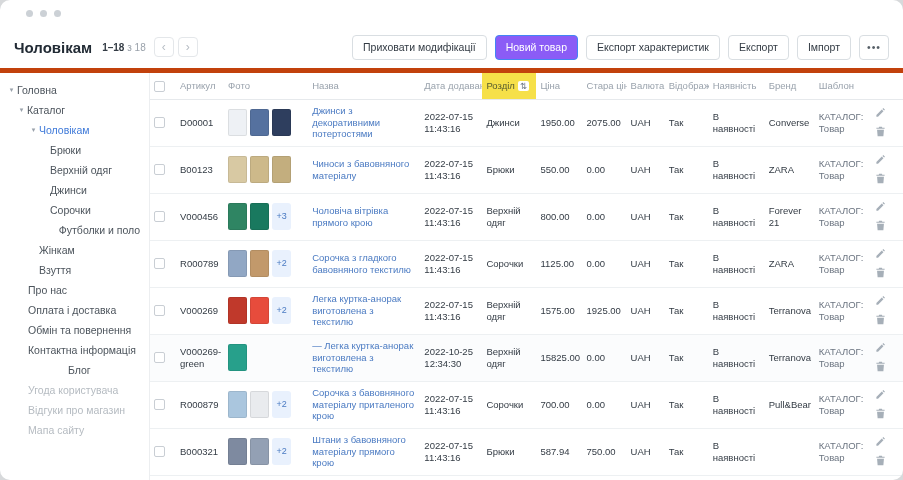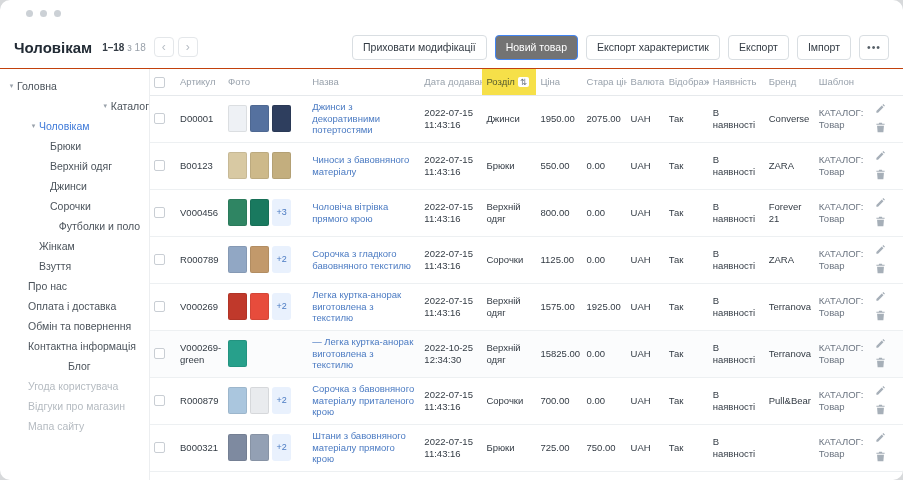--- a/index.html
+++ b/index.html
@@ -9,23 +9,23 @@
   .chrome{height:26px;display:flex;align-items:center;padding-left:26px;gap:7px;flex-shrink:0}
   .dot{width:7px;height:7px;border-radius:50%;background:#ccd1d6;display:inline-block}
   .header{height:42px;display:flex;align-items:center;padding:0 14px;gap:8px;flex-shrink:0}
   .title{font-size:15px;font-weight:bold;color:#222b35;margin-right:2px}
   .pag{font-size:10px;color:#9aa2ab;white-space:nowrap}
   .pag b{color:#333b44}
   .nav-btns{display:flex;gap:4px}
   .nav{width:20px;height:20px;border:1px solid #e4e7ea;background:#fff;border-radius:4px;color:#b6bdc4;font-size:12px;line-height:16px;text-align:center;cursor:pointer;padding:0}
   .spacer{flex:1}
   .btn{height:25px;padding:0 10px;border:1px solid #d9dee2;border-radius:4px;background:#fff;font-size:10.5px;color:#333b44;font-family:inherit;cursor:pointer;white-space:nowrap}
-  .btn.primary{background:#737373;border-color:#4285f4;color:#fff}
+  .btn.primary{background:#8b5cf6;border-color:#4285f4;color:#fff}
   .btn.more{padding:0 7px;letter-spacing:1px;color:#555e66}
-  .content{flex:1;display:flex;border-top:1px solid #c2410c;overflow:hidden}
+  .content{flex:1;display:flex;border-top:5px solid #c2410c;overflow:hidden}
   .sidebar{width:150px;border-right:1px solid #eceef0;padding:7px 0;overflow:hidden;flex-shrink:0}
   .side-item{display:flex;align-items:center;height:20px;font-size:10.5px;color:#4c545c;cursor:pointer;white-space:nowrap}
   .side-item .arrow{width:11px;color:#9aa2ab;font-size:7px;text-align:center;flex-shrink:0}
   .side-item.active{color:#3f7ad9}
   .side-item.muted{color:#b5bbc1}
   .table-wrap{flex:1;overflow:hidden}
   table{width:100%;border-collapse:collapse;table-layout:fixed}
   th,td{padding:4px 4px;vertical-align:middle;text-align:left;overflow:hidden}
   thead th{color:#99a2ac;font-weight:normal;height:26px;border-bottom:1px solid #e6e9ec;font-size:9.5px;white-space:nowrap}
   thead th.hl{background:#f6e049;color:#555b2e}
@@ -64,21 +64,21 @@
     <button class="btn">Імпорт</button>
     <button class="btn more">•••</button>
   </div>
 
   <div class="content">
     <aside class="sidebar">
         <div class="side-item" style="padding-left: 6px;">
           <span class="arrow">▾</span>
           <span>Головна</span>
         </div>
-        <div class="side-item" style="padding-left: 2px; justify-content: flex-end;">
+        <div class="side-item" style="padding-left: 16px;">
           <span class="arrow">▾</span>
           <span>Каталог</span>
         </div>
         <div class="side-item active" style="padding-left: 28px;">
           <span class="arrow">▾</span>
           <span>Чоловікам</span>
         </div>
         <div class="side-item" style="padding-left: 39px;">
           <span class="arrow"></span>
           <span>Брюки</span>
@@ -317,21 +317,21 @@
                     <path fill="#a6afb8" d="M6 1h4l.6 1.5H14V4H2V2.5h3.4L6 1zM3 5.5h10L12.2 15H3.8L3 5.5z"></path>
                   </svg></button></td>
             </tr>
             <tr>
               <td><span class="cb"></span></td>
               <td><span>B000321</span></td>
               <td><span class="thumb" style="background: rgb(126, 138, 160);"></span><span class="thumb" style="background: rgb(147, 160, 180);"></span><span class="badge">+2</span></td>
               <td><a class="plink" href="#">Штани з бавовняного матеріалу прямого крою</a></td>
               <td><span>2022-07-15 11:43:16</span></td>
               <td><span>Брюки</span></td>
-              <td><span>725.00</span></td>
+              <td><span>587.94</span></td>
               <td><span>750.00</span></td>
               <td><span>UAH</span></td>
               <td><span>Так</span></td>
               <td><span>В наявності</span></td>
               <td><span></span></td>
               <td><span class="muted-txt">КАТАЛОГ: Товар</span></td>
               <td><button class="icon-btn"><svg width="11" height="11" viewBox="0 0 16 16">
                     <path fill="#a6afb8" d="M12.1 1.5l2.4 2.4-1.3 1.3-2.4-2.4 1.3-1.3zM2 11.6l7.9-7.9 2.4 2.4L4.4 14H2v-2.4z"></path>
                   </svg></button><button class="icon-btn"><svg width="11" height="11" viewBox="0 0 16 16">
                     <path fill="#a6afb8" d="M6 1h4l.6 1.5H14V4H2V2.5h3.4L6 1zM3 5.5h10L12.2 15H3.8L3 5.5z"></path>

